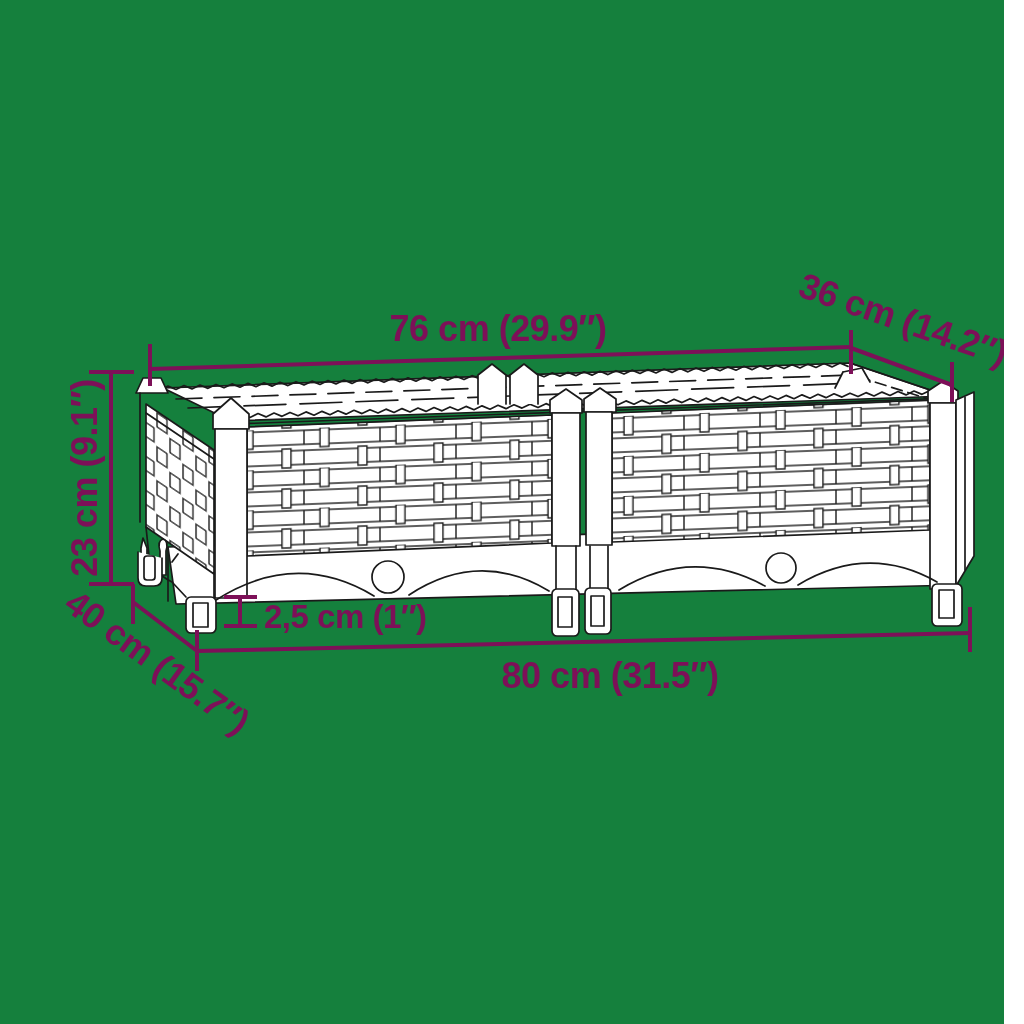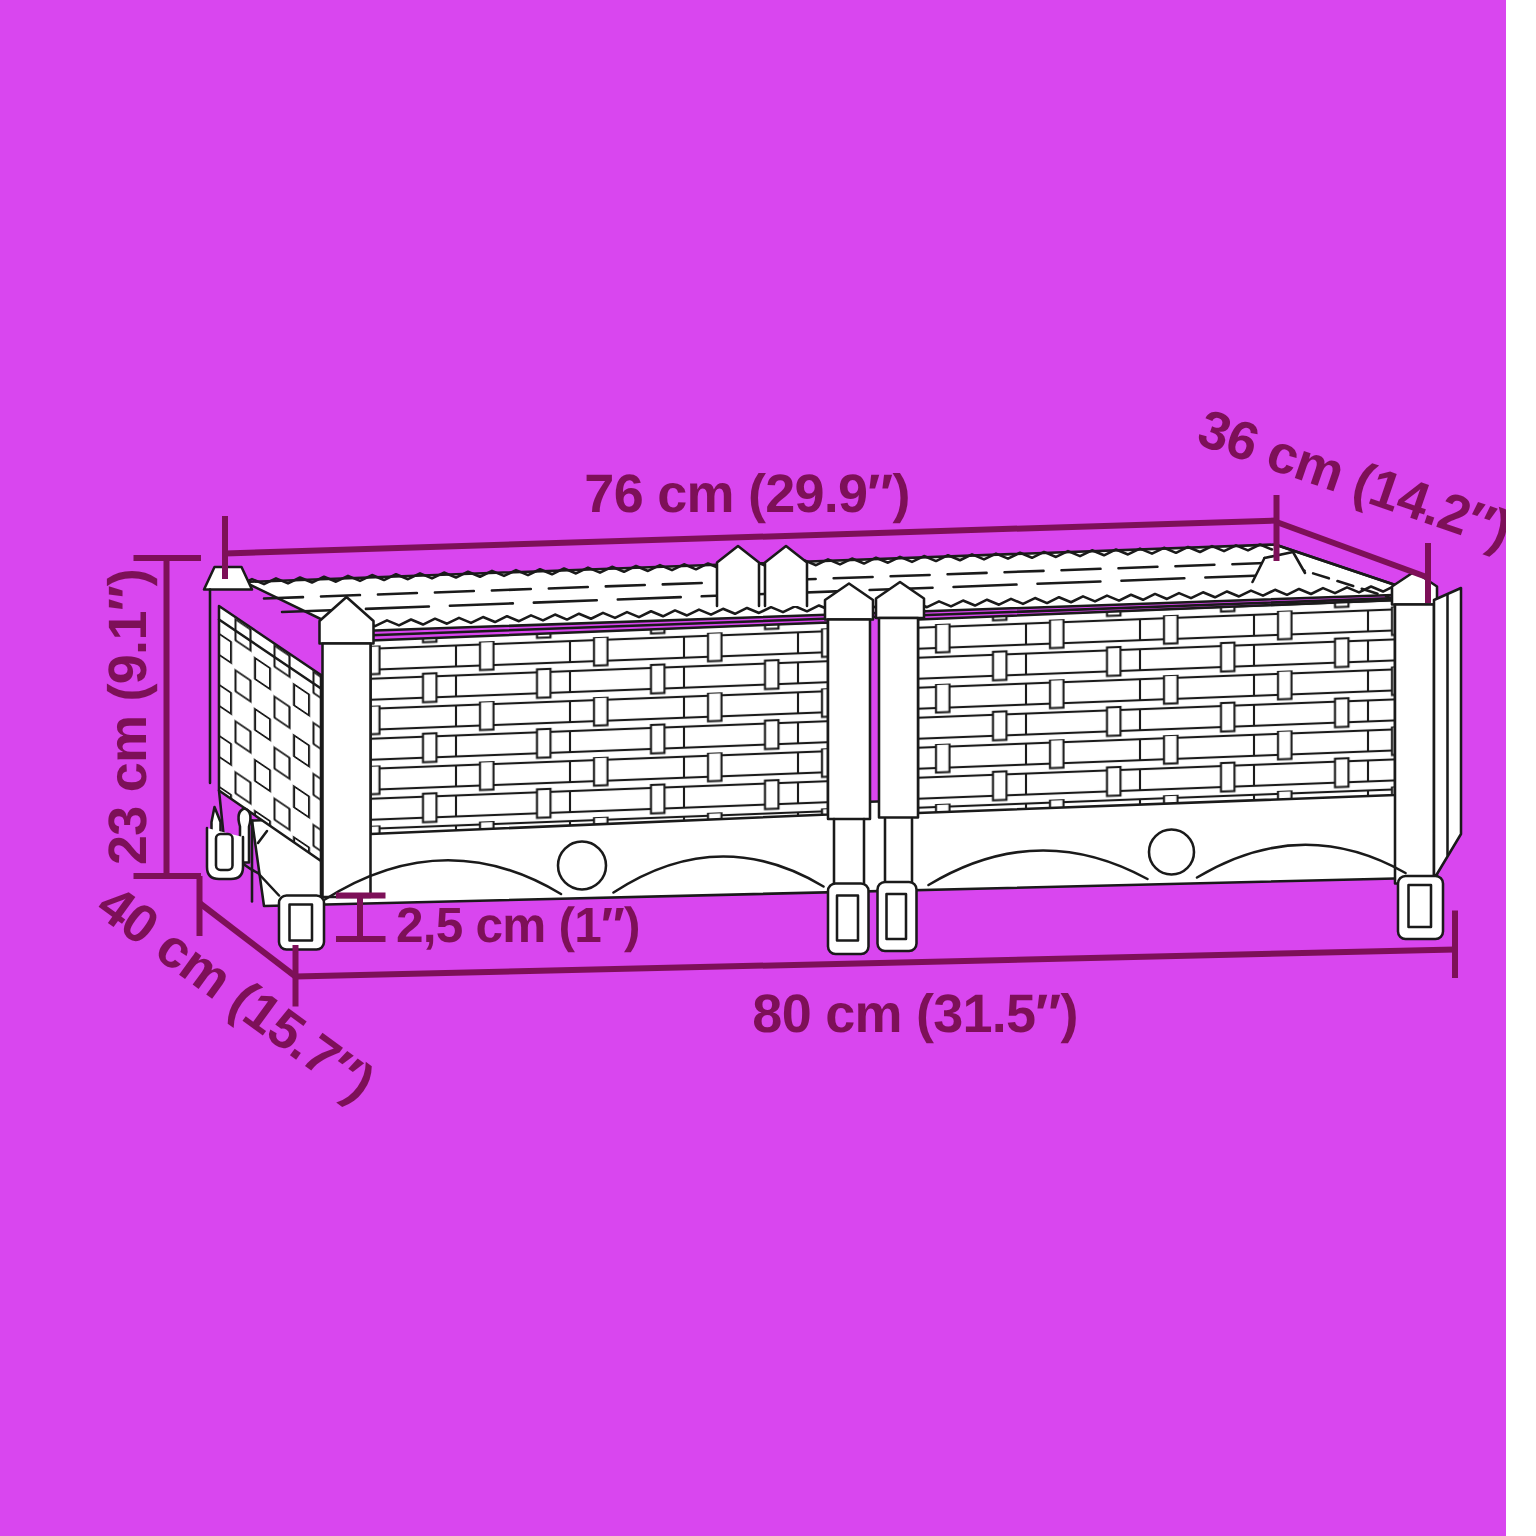--- a/index.html
+++ b/index.html
@@ -1,16 +1,16 @@
 <!DOCTYPE html>
 <html><head>
 <meta charset="utf-8">
 <style>
   html,body{margin:0;padding:0;background:#ffffff;}
-  .stage{width:1004px;height:1024px;position:relative;background:#d946ef;overflow:hidden;}
+  .stage{width:1004px;height:1024px;position:relative;background:#15803d;overflow:hidden;}
   svg{display:block;}
   .dim-labels text{
     font-family:"Liberation Sans", sans-serif;
     font-weight:700;
     font-size:36px;
     letter-spacing:-0.5px;
   }
   .dim-labels text.small{font-size:33px;}
 </style>
 </head>

